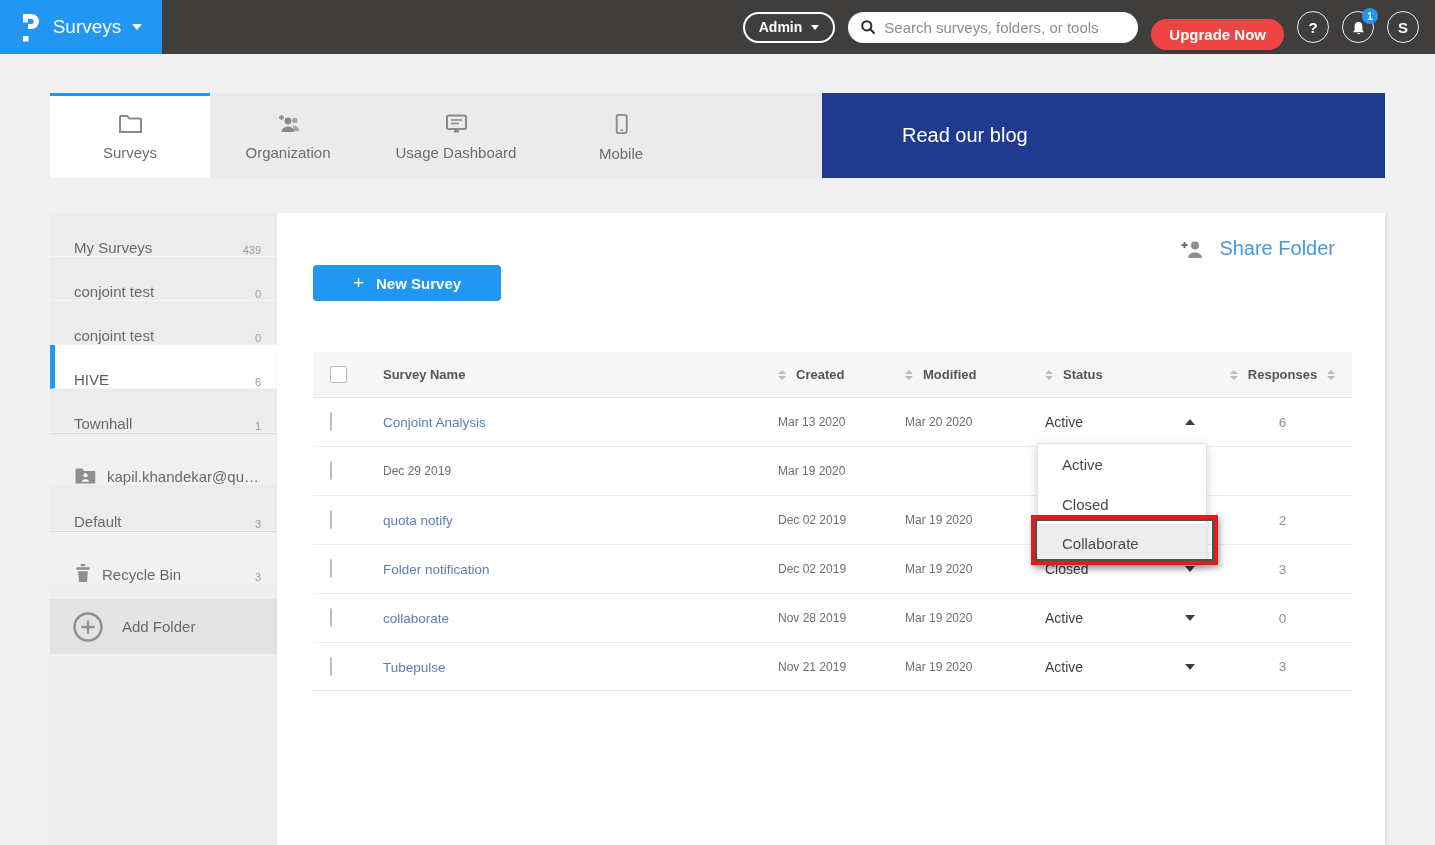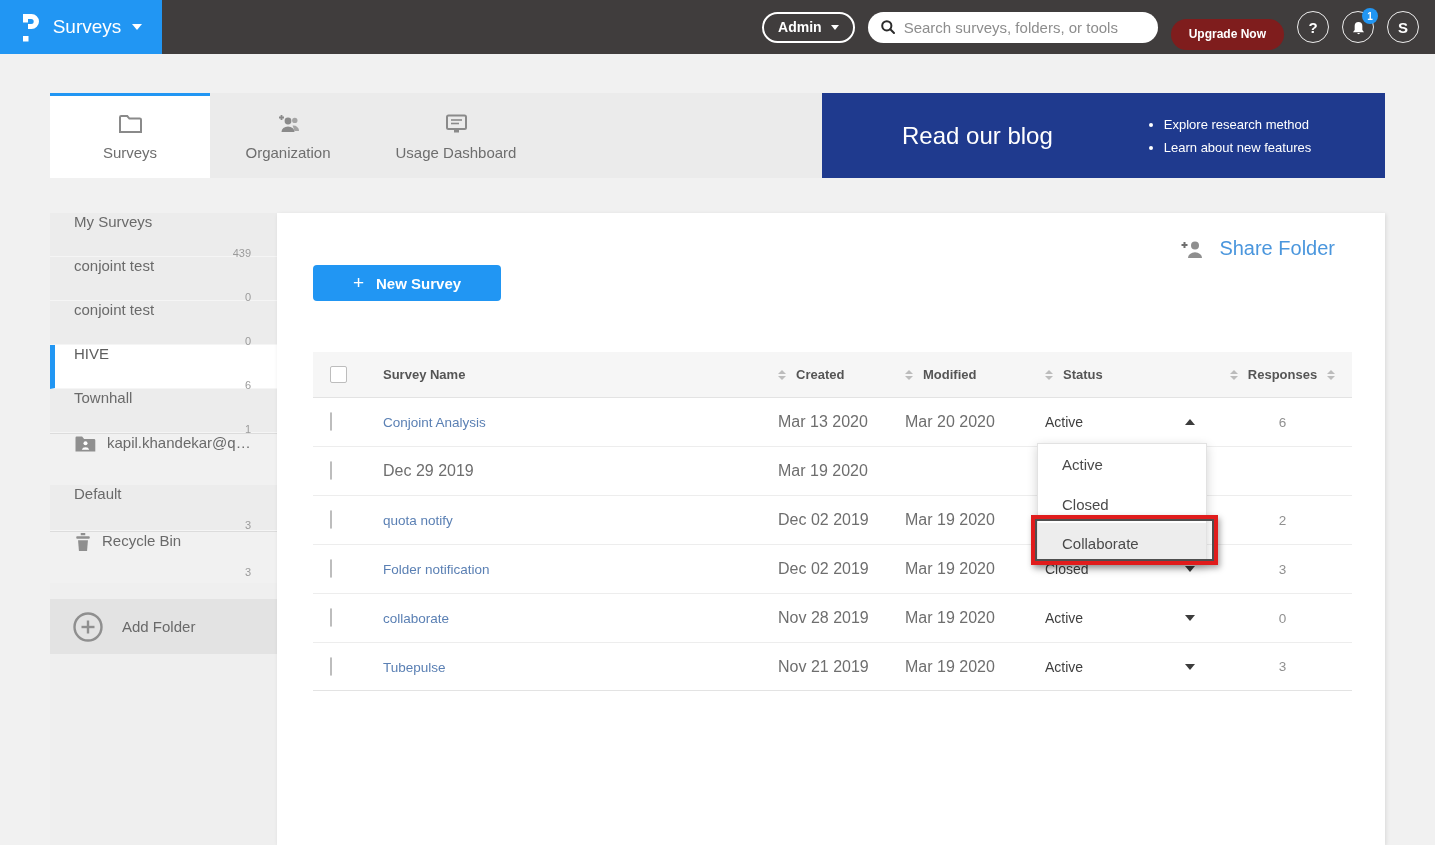--- a/index.html
+++ b/index.html
@@ -10,38 +10,38 @@
   .topbar { position:absolute; left:0; top:0; width:1435px; height:54px; background:#403d3d; display:flex; align-items:center; }
   .logo-box { width:162px; height:54px; background:#2196f3; display:flex; align-items:center; justify-content:center; gap:11px; cursor:pointer; }
   .logo-box .product { color:#fff; font-size:19px; }
   .caret { width:0; height:0; border-left:5px solid transparent; border-right:5px solid transparent; border-top:6px solid #fff; }
   .topbar-right { margin-left:auto; display:flex; align-items:center; gap:13px; padding-right:16px; }
   .admin-pill { height:31px; padding:0 14px; border:2px solid #fff; border-radius:17px; background:transparent; color:#fff; font-size:14px; font-weight:bold; display:flex; align-items:center; gap:9px; font-family:inherit; cursor:pointer; }
   .admin-pill .caret { border-top-width:5px; border-left-width:4px; border-right-width:4px; }
   .search-box { width:290px; height:31px; background:#fff; border-radius:17px; display:flex; align-items:center; padding:0 12px; gap:8px; }
   .search-box input { border:none; outline:none; flex:1; font-size:15px; color:#444; font-family:inherit; background:transparent; }
   .search-box input::placeholder { color:#8d8d8d; }
-  .upgrade-btn { height:31px; padding:0 18px; border:none; border-radius:17px; background:#7f1d1d; color:#fff; font-size:12px; font-weight:bold; font-family:inherit; cursor:pointer;margin-top:14px; }
+  .upgrade-btn { height:31px; padding:0 18px; border:none; border-radius:17px; background:#ef4444; color:#fff; font-size:15px; font-weight:bold; font-family:inherit; cursor:pointer;margin-top:14px; }
   .circle-btn { width:32px; height:32px; border-radius:50%; border:1.5px solid rgba(255,255,255,.9); background:transparent; color:#fff; font-size:15px; font-weight:bold; display:flex; align-items:center; justify-content:center; position:relative; font-family:inherit; cursor:pointer; }
   .badge { position:absolute; top:-4px; right:-5px; min-width:16px; height:16px; border-radius:8px; background:#2196f3; color:#fff; font-size:10px; font-weight:bold; display:flex; align-items:center; justify-content:center; padding:0 3px; }
 
   
   .tabbar { position:absolute; left:50px; top:93px; width:1335px; height:85px; display:flex; }
   .tabs { display:flex; width:772px; background:#ebebeb; }
   .tab { display:flex; flex-direction:column; align-items:center; justify-content:center; gap:10px; color:#6e6e6e; font-size:15px; border-top:3px solid transparent; cursor:pointer; }
   .tab.active { background:#fff; border-top-color:#2196f3; }
   .tab-surveys{width:160px;} .tab-org{width:156px;} .tab-usage{width:180px;} .tab-mobile{width:150px;}
   .tabs-filler { flex:1; background:#ebebeb; }
   .banner { flex:1; background:#1f3a8e; color:#fff; display:flex; align-items:center; cursor:pointer; }
-  .banner-title { margin-left:80px; font-size:24px; }
+  .banner-title { margin-left:80px; font-size:20px; }
   .banner-bullets { margin-left:95px; list-style:disc; padding-left:16px; font-size:13px; line-height:23px; }
 
   
   .sidebar { position:absolute; left:50px; top:213px; width:227px; height:632px; background:#efefef; display:flex; flex-direction:column; }
-  .side-item { height:44px; flex:none; display:flex; align-items:flex-start; padding:0 26px 0 24px; background:#ececec; border-bottom:1px solid #f5f5f5; color:#6a6a6a; font-size:15px; cursor:pointer; }
+  .side-item { height:44px; flex:none; display:flex; align-items:flex-end; padding:0 16px 0 24px; background:#ececec; border-bottom:1px solid #f5f5f5; color:#6a6a6a; font-size:15px; cursor:pointer; }
   .side-item .cnt { margin-left:auto; font-size:11px; color:#9b9b9b;margin-top:34px; }
   .side-item.selected { background:#fff; border-left:5px solid #2196f3; padding-left:19px; color:#5e5e5e; }
   .side-item.section { height:52px; background:#f1f1f1; border-top:1px solid #dcdcdc; border-bottom:none; gap:10px; }
   .side-item.plain { height:46px; }
   .side-item .ellip { white-space:nowrap; overflow:hidden; text-overflow:ellipsis; }
   .add-folder { margin-top:16px; height:55px; flex:none; background:#e3e3e3; display:flex; align-items:center; gap:18px; padding-left:22px; color:#6a6a6a; font-size:15px; cursor:pointer; }
   .side-filler { flex:1; background:#efefef; }
 
   
   .card { position:absolute; left:277px; top:213px; width:1108px; height:632px; background:#fff; box-shadow:1px 1px 4px rgba(0,0,0,.10); }
@@ -50,21 +50,21 @@
   .new-survey .plus { font-size:19px; font-weight:normal; }
 
   
   .tbl { position:absolute; left:36px; top:139px; width:1039px; }
   .trow { display:grid; grid-template-columns:70px 395px 127px 140px 168px 139px; align-items:center; height:49px; border-top:1px solid #ededed; }
   .trow.head { height:45px; background:#f6f6f6; border-top:none; color:#555; font-size:13px; font-weight:bold; }
   .trow:last-child { border-bottom:1px solid #e3e3e3; }
   .trow.r1 { border-top:1px solid #e3e3e3; }
   .cb { width:17px; height:17px; margin-left:17px; background:#fff; border:1px solid #bdbdbd; border-radius:2px; cursor:pointer; }
   .cell-name a { color:#5b80b4; font-size:13.5px; text-decoration:none; cursor:pointer; }
-  .cell-date { color:#6e6e6e; font-size:16px; }
+  .cell-date { color:#6e6e6e; font-size:12px; }
   .cell-status { display:flex; align-items:center; justify-content:space-between; padding-right:18px; color:#3f3f3f; font-size:14px; cursor:pointer; }
   .cell-resp { text-align:center; color:#909090; font-size:13.5px; }
   .sort { display:inline-flex; flex-direction:column; align-items:center; gap:2px; margin-right:10px; vertical-align:middle; }
   .sort i { display:block; width:0; height:0; border-left:4px solid transparent; border-right:4px solid transparent; }
   .sort .u { border-bottom:4px solid #bcbcbc; }
   .sort .d { border-top:4px solid #bcbcbc; }
   .hcell { display:flex; align-items:center; }
   .caret-dn { width:0; height:0; border-left:5px solid transparent; border-right:5px solid transparent; border-top:6px solid #3c3c3c; }
   .caret-up { width:0; height:0; border-left:5px solid transparent; border-right:5px solid transparent; border-bottom:6px solid #3c3c3c; }
 
@@ -153,28 +153,33 @@
       <span>
         <svg width="25" height="21" viewBox="0 0 25 21">
           <rect x="3" y="2.5" width="19" height="13.5" rx="1.5" fill="none" stroke="#8a8a8a" stroke-width="2"></rect>
           <line x1="7" y1="7" x2="18" y2="7" stroke="#8a8a8a" stroke-width="1.6"></line>
           <line x1="7" y1="10.5" x2="15" y2="10.5" stroke="#8a8a8a" stroke-width="1.6"></line>
           <rect x="10" y="16" width="5" height="3.5" fill="#8a8a8a"></rect>
         </svg>
       </span>
       <span>Usage Dashboard</span>
     </div>
+    <div class="tab tab-mobile">
+      <span>
+        <svg width="23" height="22" viewBox="0 0 24 22">
+          <rect x="7" y="1.5" width="10.5" height="19" rx="2.2" fill="none" stroke="#8a8a8a" stroke-width="2"></rect>
+          <line x1="10.8" y1="17.5" x2="13.8" y2="17.5" stroke="#8a8a8a" stroke-width="1.6"></line>
+        </svg>
+      </span>
+      <span>Mobile</span>
+    </div>
     <div class="tabs-filler"></div>
   </div>
   <aside class="banner">
     <div class="banner-title">Read our blog</div>
-    <ul class="banner-bullets">
-      <li>Explore research method</li>
-      <li>Learn about new features</li>
-    </ul>
   </aside>
 </nav>
 
 <aside class="sidebar">
   <div class="side-item">
     <span>My Surveys</span>
     <span class="cnt">439</span>
   </div>
   <div class="side-item">
     <span>conjoint test</span>

